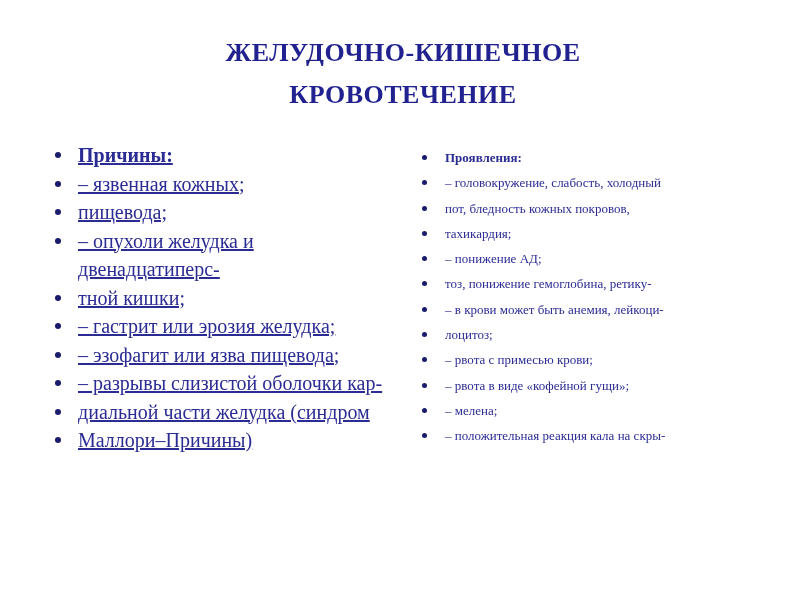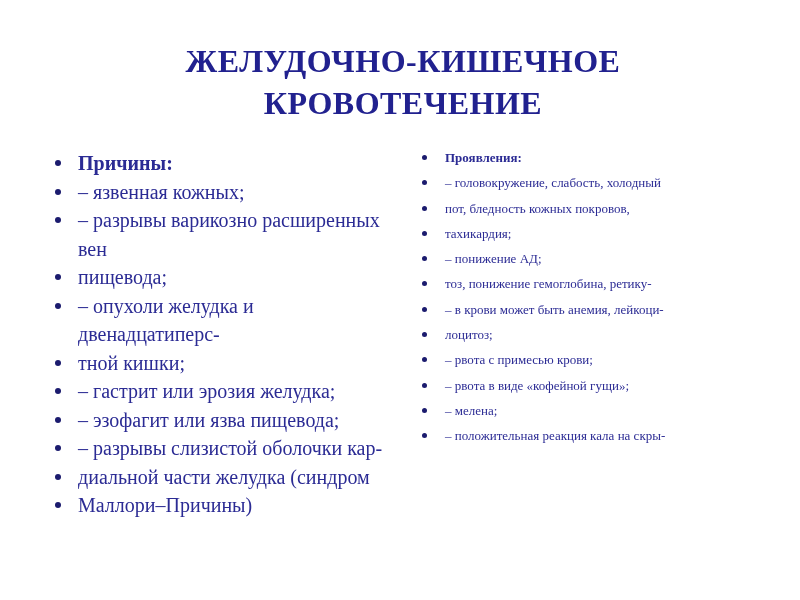--- a/index.html
+++ b/index.html
@@ -13,23 +13,23 @@
     height: 600px;
     background: var(--bg, #ffffff);
     font-family: "Liberation Serif", "DejaVu Serif", serif;
     overflow: hidden;
   }
   .title {
     position: absolute;
     top: 32px;
     left: 6px;
     right: 0;
-    margin: 8px;
+    margin: 0;
     text-align: center;
-    font-size: 32px;
+    font-size: 26px;
     font-weight: bold;
     line-height: 42px;
     letter-spacing: 0.5px;
     color: var(--title-color, #21218f);
     white-space: pre-line;
   }
   ul.col {
     list-style: none;
     margin: 0;
     padding: 0;
@@ -45,24 +45,25 @@
     content: "";
     position: absolute;
     left: 2px;
     border-radius: 50%;
     background: var(--bullet-color, #1b1b6e);
   }
   ul.col li.bold { font-weight: bold; }
 
   .col-left {
     left: 53px;
-    top: 149px;
+    top: 141px;
     width: 360px;
     font-size: 20px;
     line-height: 28.5px;
+    text-decoration: underline;
   }
   .col-left li::before {
     top: 11px;
     width: 6px;
     height: 6px;
   }
   .col-right {
     left: 420px;
     top: 145px;
     width: 355px;
@@ -78,22 +79,20 @@
 </head>
 <body>
 
 <div class="slide" style="--bg: #ffffff; --title-color: #21218f; --body-color: #2b2b94; --bullet-color: #1b1b6e;">
   <h1 class="title">ЖЕЛУДОЧНО-КИШЕЧНОЕ
 КРОВОТЕЧЕНИЕ</h1>
 
   <ul class="col col-left">
       <li class="bold">Причины:</li>
       <li>– язвенная кожных;</li>
-      <li>– разрывы варикозно расширенных
-вен</li>
       <li>пищевода;</li>
       <li>– опухоли желудка и
 двенадцатиперс-</li>
       <li>тной кишки;</li>
       <li>– гастрит или эрозия желудка;</li>
       <li>– эзофагит или язва пищевода;</li>
       <li>– разрывы слизистой оболочки кар-</li>
       <li>диальной части желудка (синдром</li>
       <li>Маллори–Причины)</li>
     </ul>

